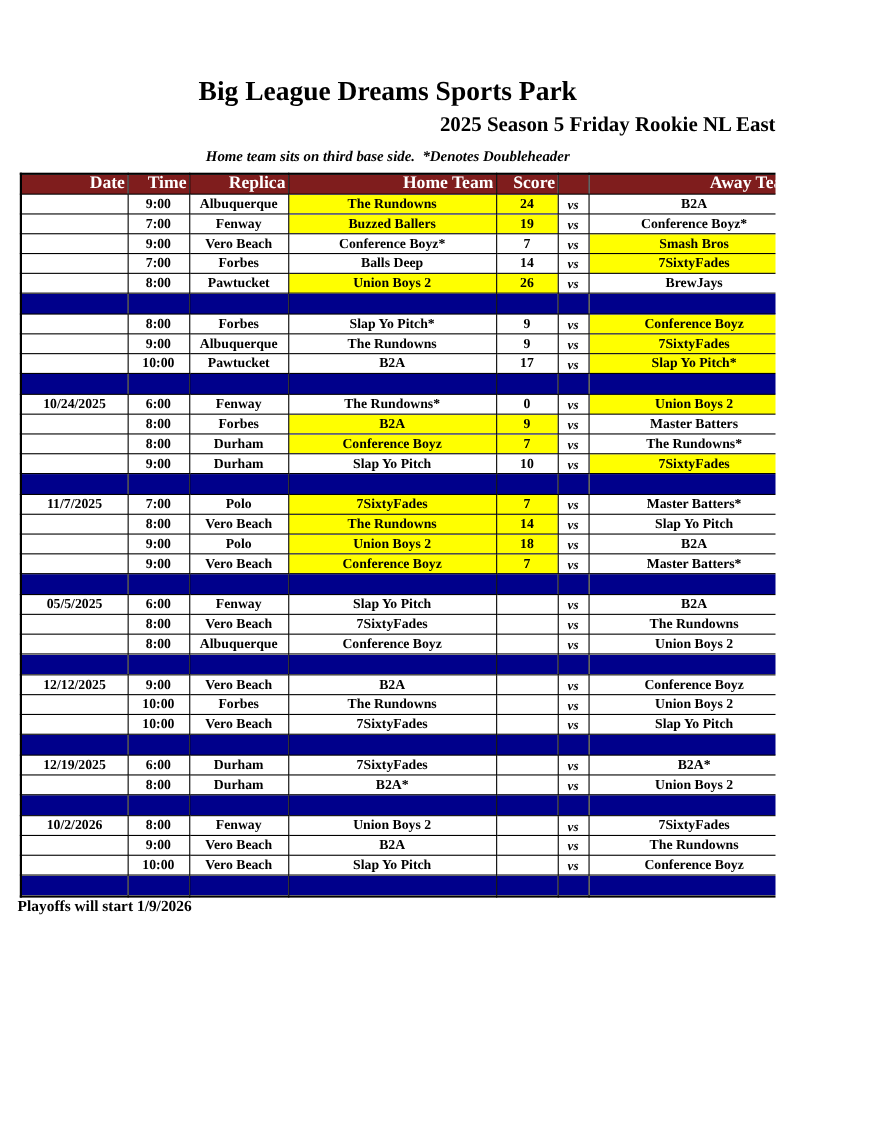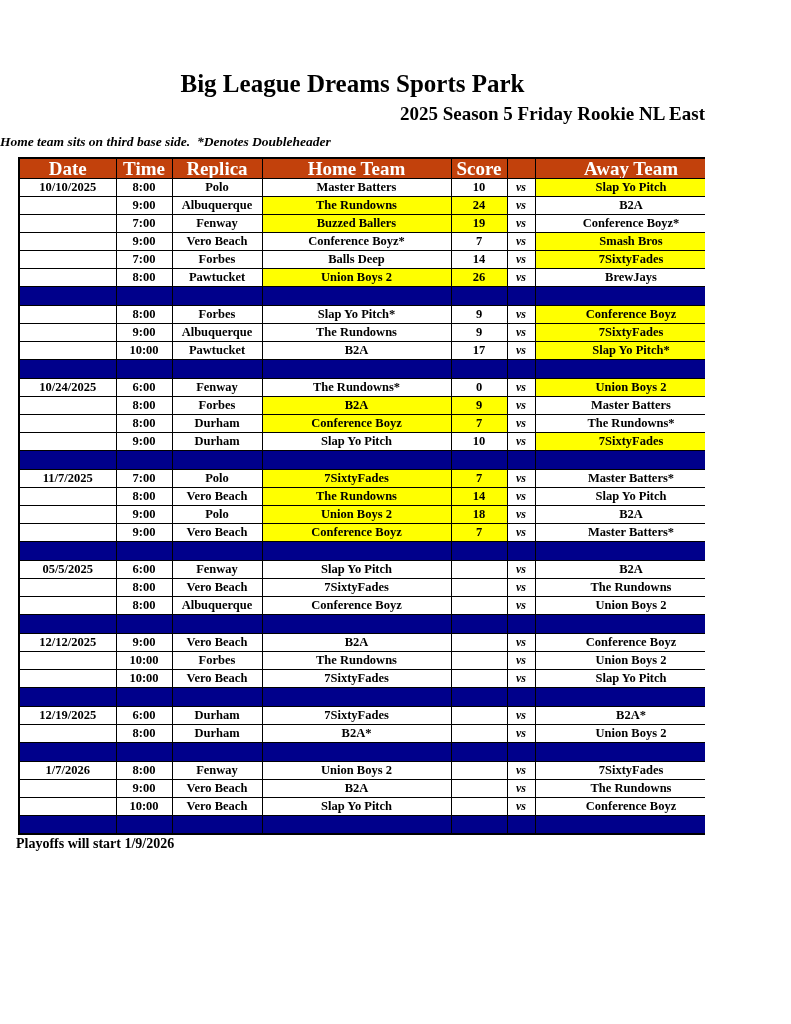--- a/index.html
+++ b/index.html
@@ -10,36 +10,36 @@
   }
   .page { width: 705px; height: 1024px; overflow: hidden; }
   .title {
     text-align: center; font-weight: bold; font-size: 25px;
     padding-top: 70px; line-height: 1.1; letter-spacing: 0px;
   }
   .subtitle {
     text-align: right; font-weight: bold; font-size: 19px; margin-top: 5px;
   }
   .note {
-    font-weight: bold; font-style: italic; font-size: 13.5px;
+    text-align: center; font-weight: bold; font-style: italic; font-size: 13.5px;
     margin-top: 9px; white-space: pre-wrap;
   }
   table.schedule {
     border-collapse: collapse; table-layout: fixed;
     margin: 7px 0 0 18px; width: 760px;
     border: 2px solid #000;
   }
   table.schedule td {
     border: 1px solid #000; height: 18px; padding: 0 2px;
     text-align: center; vertical-align: middle;
     font-weight: bold; font-size: 12.5px; line-height: 1;
     overflow: hidden; white-space: nowrap; background: #fff;
   }
   table.schedule tr.header-row td {
-    background: #c2410c; color: #ffffff; font-size: 19px; height: 19px;
+    background: #7f1d1d; color: #ffffff; font-size: 16px; height: 19px; text-align: right;
   }
   table.schedule tr.separator-row td { background: #00008B; height: 19px; }
   table.schedule td.hl { background: #FFFF00; }
   table.schedule td.vs { font-style: italic; font-size: 12px; }
   .footer {
     font-weight: bold; font-size: 14px; margin: 1px 0 0 16px;
   }
 </style>
 </head>
 <body>
@@ -64,30 +64,20 @@
       <tr class="header-row">
         <td>Date</td>
         <td>Time</td>
         <td>Replica</td>
         <td>Home Team</td>
         <td>Score</td>
         <td></td>
         <td>Away Team</td>
         <td>Score</td>
       </tr>
-    <tr>
-          <td>10/10/2025</td>
-          <td>8:00</td>
-          <td>Polo</td>
-          <td>Master Batters</td>
-          <td>10</td>
-          <td class="vs">vs</td>
-          <td class="hl">Slap Yo Pitch</td>
-          <td class="hl">28</td>
-        </tr>
         <tr>
           <td></td>
           <td>9:00</td>
           <td>Albuquerque</td>
           <td class="hl">The Rundowns</td>
           <td class="hl">24</td>
           <td class="vs">vs</td>
           <td>B2A</td>
           <td>12</td>
         </tr>
@@ -385,21 +375,21 @@
           <td></td>
           <td></td>
           <td></td>
           <td></td>
           <td></td>
           <td></td>
           <td></td>
           <td></td>
         </tr>
         <tr>
-          <td>1/7/2026</td>
+          <td>10/2/2026</td>
           <td>8:00</td>
           <td>Fenway</td>
           <td>Union Boys 2</td>
           <td></td>
           <td class="vs">vs</td>
           <td>7SixtyFades</td>
           <td></td>
         </tr>
         <tr>
           <td></td>

